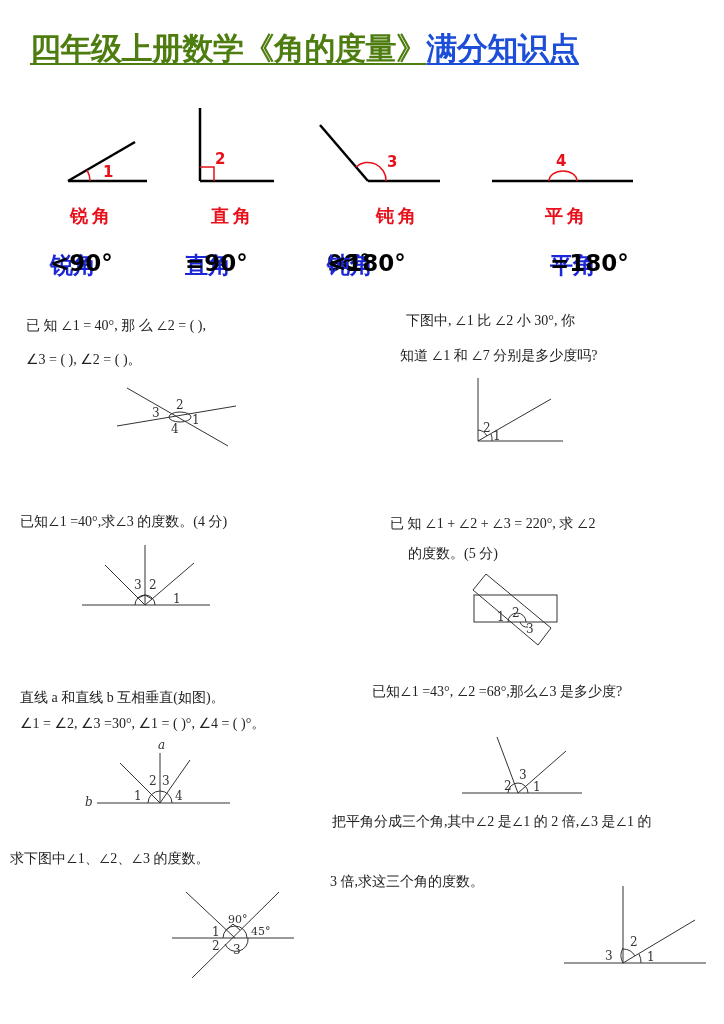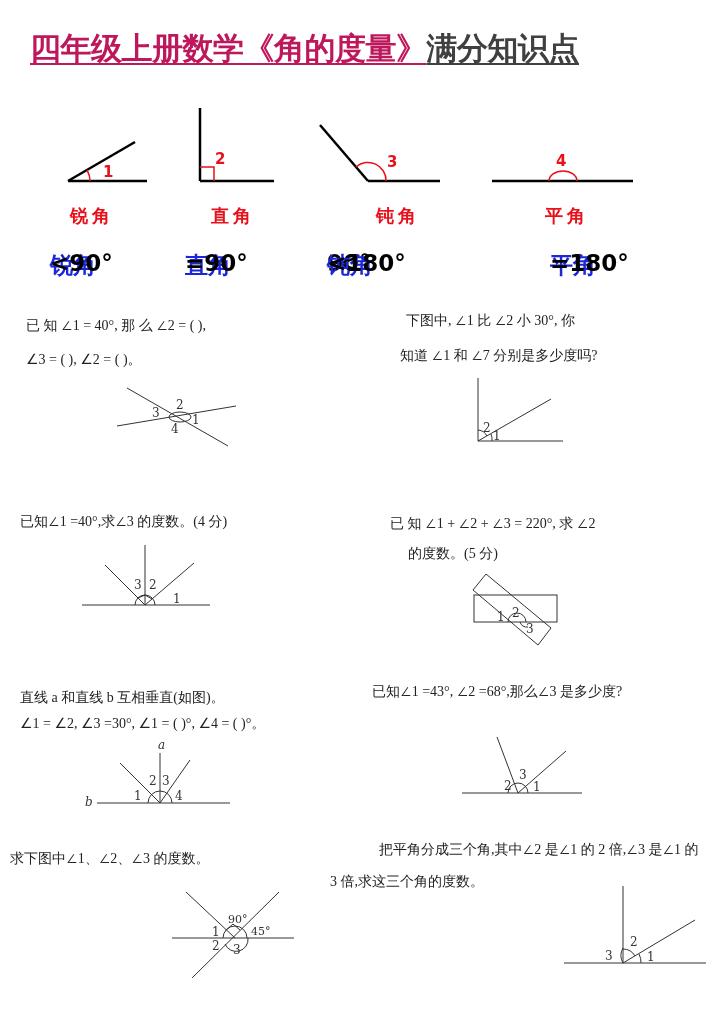--- a/index.html
+++ b/index.html
@@ -1,22 +1,22 @@
 <!DOCTYPE html>
 <html><head>
 <meta charset="utf-8">
 <style>
   html, body { margin: 0; padding: 0; background: #ffffff; }
   body { width: 724px; height: 1024px; position: relative; overflow: hidden;
          font-family: "DejaVu Serif", "Liberation Serif", serif; color: #222; }
   .title { position: absolute; left: 30px; top: 28px; width: 670px; height: 46px;
            font-family: "DejaVu Sans", "Liberation Sans", sans-serif; font-weight: bold;
            font-size: 31px; line-height: 40px; white-space: nowrap; letter-spacing: -0.5px; }
-  .title .t-black { color: #be185d; text-decoration: underline; text-decoration-thickness: 2px; text-underline-offset: 4px; }
-  .title .t-red { color: #404040; text-decoration: underline; text-decoration-thickness: 2px; text-underline-offset: 4px; }
+  .title .t-black { color: #4d7c0f; text-decoration: underline; text-decoration-thickness: 2px; text-underline-offset: 4px; }
+  .title .t-red { color: #1d4ed8; text-decoration: underline; text-decoration-thickness: 2px; text-underline-offset: 4px; }
   .type-label { position: absolute; top: 204px; font-family: "DejaVu Serif", serif; font-weight: bold;
                 color: #e8101a; font-size: 18px; letter-spacing: 4px; }
   .rule-row { position: absolute; top: 250px; left: 50px; width: 650px; height: 34px;
               font-family: "DejaVu Sans", "Liberation Sans", sans-serif; font-weight: bold; font-size: 23px;
               white-space: nowrap; }
   .rule-row span { position: absolute; top: 0; }
   .blue { color: #1a26d8; }
   .red { color: #000000; }
   .q { position: absolute; font-size: 14px; line-height: 32px; color: #222; white-space: nowrap;
        font-family: Liberation Serif, serif; }
@@ -170,21 +170,21 @@
   <path d="M 56 40 L 63 34 L 70 40" fill="none" stroke="#333" stroke-width="1"></path>
   <path d="M 53 48 A 12 12 0 0 1 77 48" fill="none" stroke="#333" stroke-width="1"></path>
   <path d="M 55 54 A 12 12 0 0 0 78 48" fill="none" stroke="#333" stroke-width="1"></path>
   <text x="58" y="33" style="font-size:11px;">90°</text>
   <text x="81" y="45" style="font-size:11px;">45°</text>
   <text x="42" y="46">1</text>
   <text x="42" y="60">2</text>
   <text x="63" y="64">3</text>
 </svg>
 
-<div class="q" style="left:332px;top:834px;margin-left:47px;">把平角分成三个角,其中∠2 是∠1 的 2 倍,∠3 是∠1 的</div>
+<div class="q" style="left:332px;top:806px;">把平角分成三个角,其中∠2 是∠1 的 2 倍,∠3 是∠1 的</div>
 <div class="q" style="left:330px;top:866px;">3 倍,求这三个角的度数。</div>
 <svg style="left:560px;top:883px;" width="150" height="85">
   <line x1="4" y1="80" x2="146" y2="80" stroke="#333" stroke-width="1"></line>
   <line x1="63" y1="3" x2="63" y2="80" stroke="#333" stroke-width="1"></line>
   <line x1="63" y1="80" x2="135" y2="37" stroke="#333" stroke-width="1"></line>
   <path d="M 63 65 A 15 15 0 0 0 63 80" fill="none" stroke="#333" stroke-width="1" transform="translate(0,0)"></path>
   <path d="M 63 66 A 14 14 0 0 1 75 73" fill="none" stroke="#333" stroke-width="1"></path>
   <path d="M 79 71 A 18 18 0 0 1 81 80" fill="none" stroke="#333" stroke-width="1"></path>
   <text x="45" y="77">3</text>
   <text x="70" y="63">2</text>

